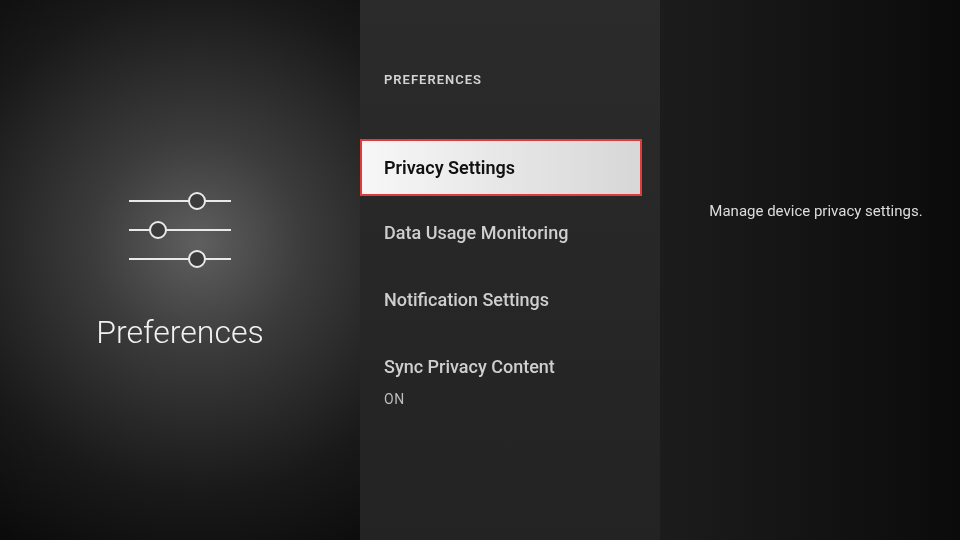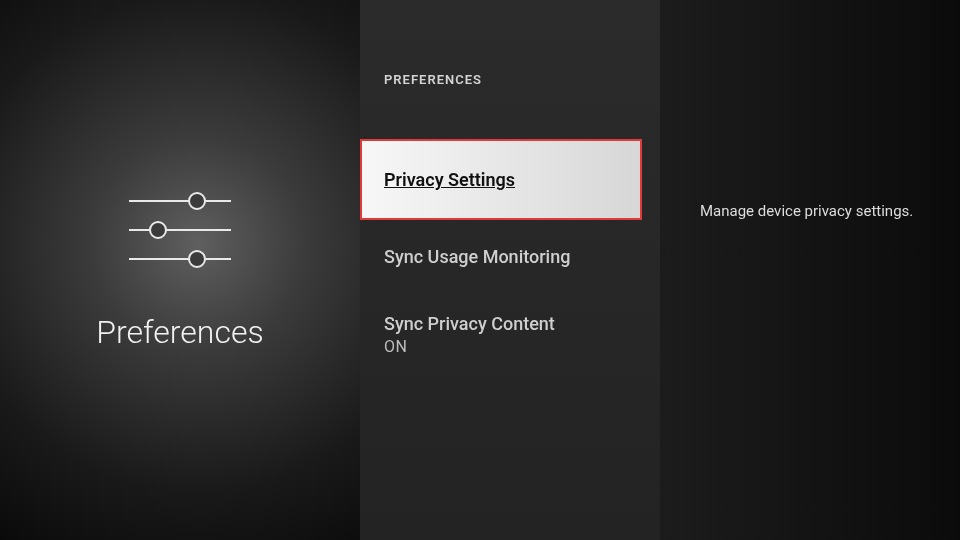--- a/index.html
+++ b/index.html
@@ -51,36 +51,36 @@
     color: #cfcfcf;
     cursor: pointer;
     margin-bottom: 10px;
   }
   .menu-item.selected {
     background: linear-gradient(to right, #f7f7f7 0%, #d7d7d7 100%);
     color: #111;
     border: 2px solid #e03a3a;
     font-weight: 600;
     margin: -2px 18px 8px 0;
-    padding: 28px 22px;
-    text-decoration: underline;
+    padding: 16px 22px;
   }
   .menu-sub {
     display: block;
-    font-size: 16px;
+    font-size: 14px;
     font-weight: 400;
     color: #bdbdbd;
-    margin-top: 3px;
+    margin-top: 14px;
     letter-spacing: 0.5px;
   }
   .right-panel {
     flex: 1;
     height: 100%;
     background: linear-gradient(to right, #1c1c1c 0%, #0b0b0b 100%);
     padding: 200px 28px 0 40px;
+    text-align: center;
   }
   .description {
     font-size: 15px;
     color: #dddddd;
     line-height: 1.5;
   }
 </style>
 </head>
 <body>
 
@@ -104,23 +104,26 @@
 
   <div class="center-panel">
     <div class="center-header">PREFERENCES</div>
 
 
     <div class="menu-item selected">
       <span>Privacy Settings</span>
     </div>
 
     <div class="menu-item">
-      <span>Sync Usage Monitoring</span>
+      <span>Data Usage Monitoring</span>
     </div>
 
+    <div class="menu-item">
+      <span>Notification Settings</span>
+    </div>
 
 
     <div class="menu-item">
       <span>Sync Privacy Content</span>
       <span class="menu-sub">ON</span>
     </div>
 
   </div>
 
   <div class="right-panel">

